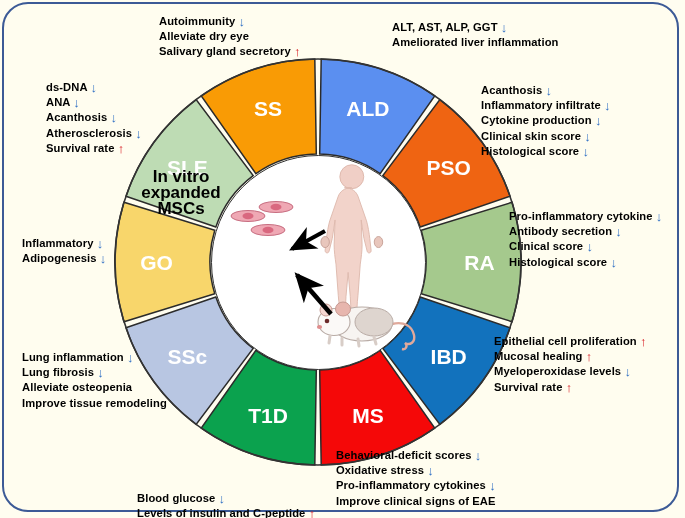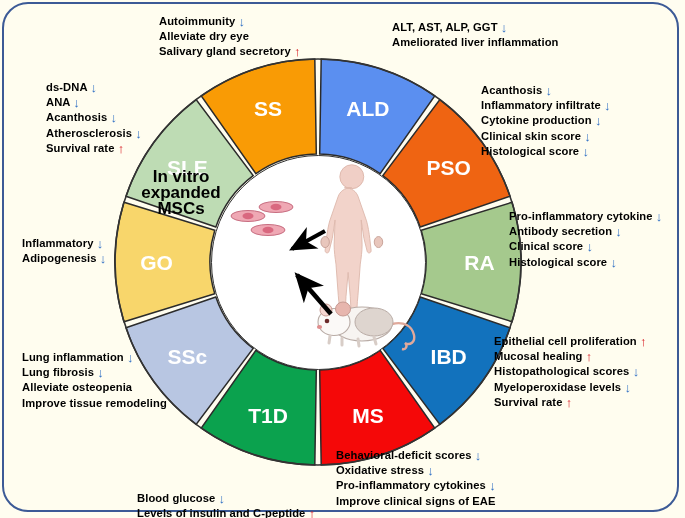--- a/index.html
+++ b/index.html
@@ -203,21 +203,20 @@
     </div>
   <div class="ann" style="left:18px;top:346px;">
       <span class="ln"><span>Lung inflammation </span><span class="arw dn">↓</span></span>
       <span class="ln"><span>Lung fibrosis </span><span class="arw dn">↓</span></span>
       <span class="ln"><span>Alleviate  osteopenia </span></span>
       <span class="ln"><span>Improve  tissue remodeling </span></span>
     </div>
   <div class="ann" style="left:490px;top:330px;">
       <span class="ln"><span>Epithelial  cell proliferation </span><span class="arw up">↑</span></span>
       <span class="ln"><span>Mucosal  healing </span><span class="arw up">↑</span></span>
-      <span class="ln"><span>Histopathological  scores </span><span class="arw dn">↓</span></span>
       <span class="ln"><span>Myeloperoxidase  levels </span><span class="arw dn">↓</span></span>
       <span class="ln"><span>Survival  rate </span><span class="arw up">↑</span></span>
     </div>
   <div class="ann" style="left:133px;top:452px;margin-top:35px;">
       <span class="ln"><span>Blood  glucose </span><span class="arw dn">↓</span></span>
       <span class="ln"><span>Levels  of insulin  and C-peptide </span><span class="arw up">↑</span></span>
     </div>
   <div class="ann" style="left:332px;top:444px;">
       <span class="ln"><span>Behavioral-deficit  scores </span><span class="arw dn">↓</span></span>
       <span class="ln"><span>Oxidative  stress </span><span class="arw dn">↓</span></span>

